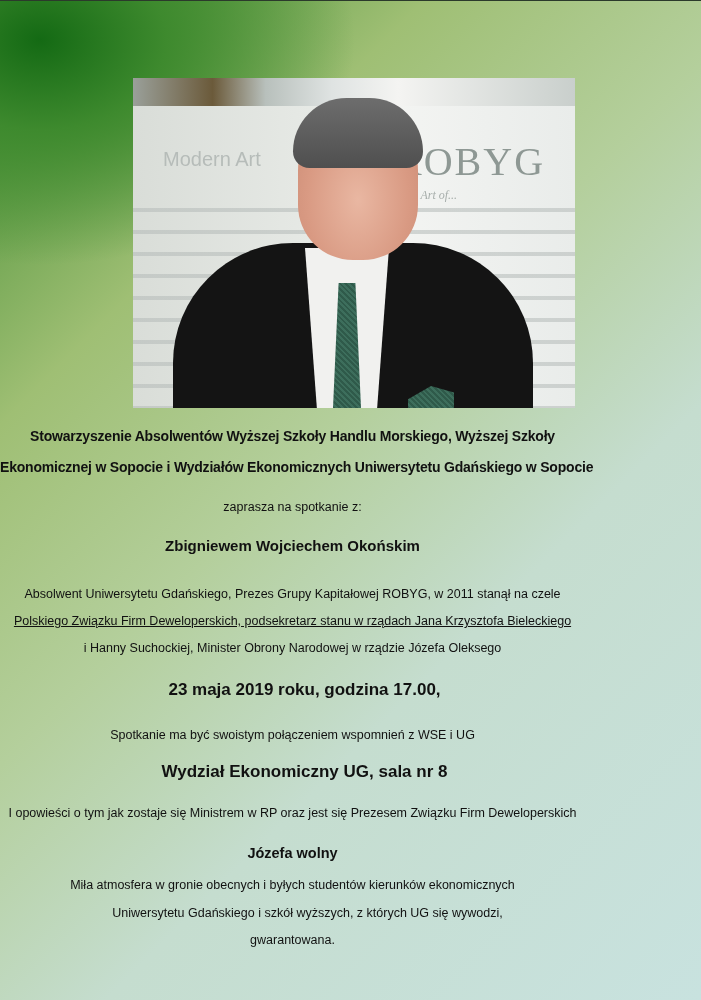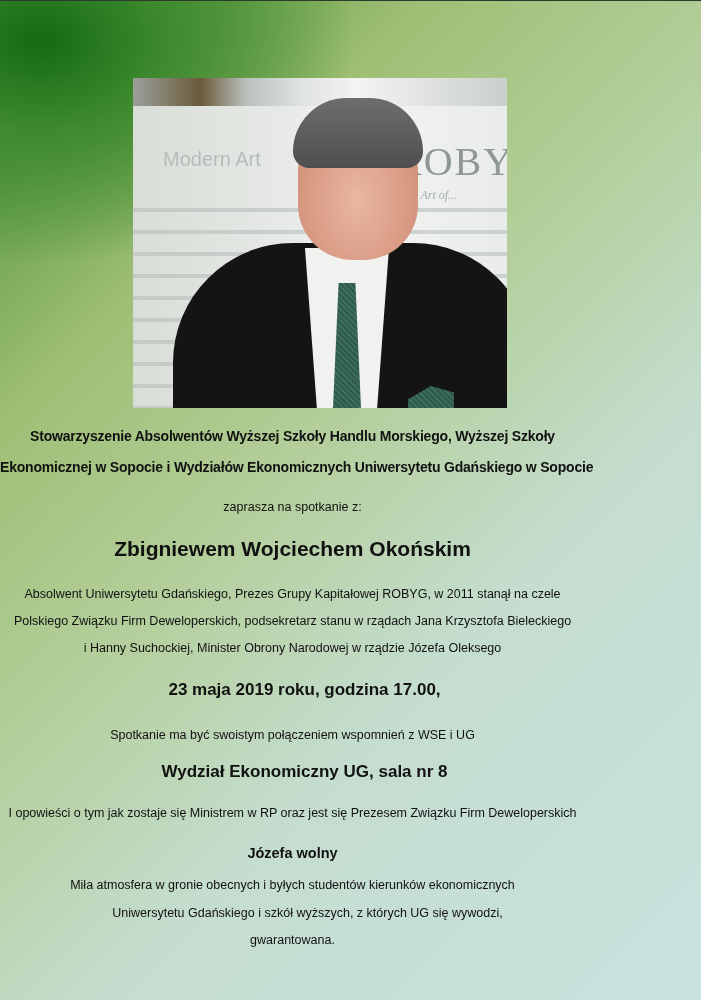--- a/index.html
+++ b/index.html
@@ -5,21 +5,21 @@
   html, body { margin: 0; padding: 0; }
   body {
     width: 701px; height: 1000px; overflow: hidden; position: relative;
     font-family: "Liberation Sans", sans-serif; color: #111;
     background:
       radial-gradient(ellipse 420px 300px at 40px 40px, #146a14 0%, #3e8a2e 30%, rgba(120,170,90,0.0) 75%),
       linear-gradient(135deg, #3f8a2e 0%, #9fbf74 25%, #b4cf9c 45%, #c5ddcf 65%, #c8e2df 100%);
   }
   .topline { position:absolute; left:0; top:0; width:701px; height:1px; background:#2b3a2b; }
   .photo {
-    position:absolute; left:133px; top:78px; width:374px; height:330px; overflow:hidden;
+    position:absolute; left:133px; top:78px; width:442px; height:330px; overflow:hidden;
     background: linear-gradient(90deg, #d9ddd8 0%, #e6e9e5 40%, #f3f4f2 60%, #e9ecea 100%);
   }
   .photo .bg-top { position:absolute; left:0; top:0; width:100%; height:28px; background:linear-gradient(90deg,#9aa09a 0%, #6b5a3a 18%, #b8c0bc 30%, #dfe3e2 45%, #f4f4f2 60%, #c9cfcc 100%); }
   .photo .stripes { position:absolute; left:0; top:130px; width:100%; height:200px;
     background: repeating-linear-gradient(180deg, rgba(180,186,184,0.55) 0 4px, rgba(230,232,230,0) 4px 22px); }
   .photo .logo { position:absolute; left:262px; top:60px; font-family:"Liberation Serif", serif; font-size:40px; letter-spacing:2px; color:#8e9894; }
   .photo .logo-sub { position:absolute; left:270px; top:110px; font-family:"Liberation Serif", serif; font-style:italic; font-size:12px; color:#a7aeab; }
   .photo .left-sign { position:absolute; left:30px; top:70px; font-size:20px; color:#b6bcb9; }
   .photo .head {
     position:absolute; left:165px; top:32px; width:120px; height:150px; border-radius:60px 60px 55px 55px;
@@ -44,21 +44,21 @@
   }
   .photo .pocket {
     position:absolute; left:275px; top:308px; width:46px; height:22px;
     background: repeating-linear-gradient(45deg, #2f5a4a 0 2px, #3d6e5c 2px 4px);
     clip-path: polygon(0 60%, 50% 0, 100% 30%, 100% 100%, 0 100%);
   }
   .content { position:absolute; left:0; top:0; width:701px; }
   .line { position:absolute; left:0; width:585px; text-align:center; white-space:nowrap; }
   .org { font-size:14px; font-weight:bold; letter-spacing:-0.2px; }
   .small { font-size:12.5px; }
-  .name { font-size:21px; font-weight:bold; }
+  .name { font-size:15px; font-weight:bold; }
   .big { font-size:17px; font-weight:bold;padding-left:12px; }
   .mid { font-size:14.5px; font-weight:bold; }
 </style>
 </head>
 <body>
 
 <div class="topline"></div>
 
 <div class="photo">
   <div class="bg-top"></div>
@@ -73,21 +73,21 @@
   <div class="head"></div>
   <div class="hair"></div>
 </div>
 
 <div class="content">
   <div class="line org" style="top:428px;">Stowarzyszenie Absolwentów Wyższej Szkoły Handlu Morskiego, Wyższej Szkoły</div>
   <div class="line org" style="top:459px;">Ekonomicznej w Sopocie i Wydziałów Ekonomicznych Uniwersytetu Gdańskiego w Sopocie</div>
   <div class="line small" style="top:500px;">zaprasza na spotkanie z:</div>
   <div class="line name" style="top:537px;">Zbigniewem Wojciechem Okońskim</div>
   <div class="line small" style="top:587px;">Absolwent Uniwersytetu Gdańskiego, Prezes Grupy Kapitałowej ROBYG, w 2011 stanął na czele</div>
-  <div class="line small" style="top:614px;">Polskiego Związku Firm Deweloperskich, podsekretarz stanu w rządach Jana Krzysztofa Bieleckiego</div>
+  <div class="line small" style="top:614px;text-decoration:underline;">Polskiego Związku Firm Deweloperskich, podsekretarz stanu w rządach Jana Krzysztofa Bieleckiego</div>
   <div class="line small" style="top:641px;">i Hanny Suchockiej, Minister Obrony Narodowej w rządzie Józefa Oleksego</div>
   <div class="line big" style="top:680px;">23 maja 2019 roku, godzina 17.00,</div>
   <div class="line big" style="top:762px;">Wydział Ekonomiczny UG, sala nr 8</div>
   <div class="line small" style="top:728px;">Spotkanie  ma być swoistym połączeniem wspomnień z WSE i UG</div>
   <div class="line small" style="top:806px;">I opowieści o tym jak zostaje się Ministrem w RP oraz  jest się Prezesem Związku Firm Deweloperskich</div>
   <div class="line mid" style="top:845px;">Józefa wolny</div>
   <div class="line small" style="top:878px;">Miła atmosfera w gronie obecnych i byłych studentów kierunków ekonomicznych</div>
   <div class="line small" style="top:906px;margin-left:15px;">Uniwersytetu Gdańskiego i szkół wyższych, z których UG się wywodzi,</div>
   <div class="line small" style="top:933px;">gwarantowana.</div>
 </div>

